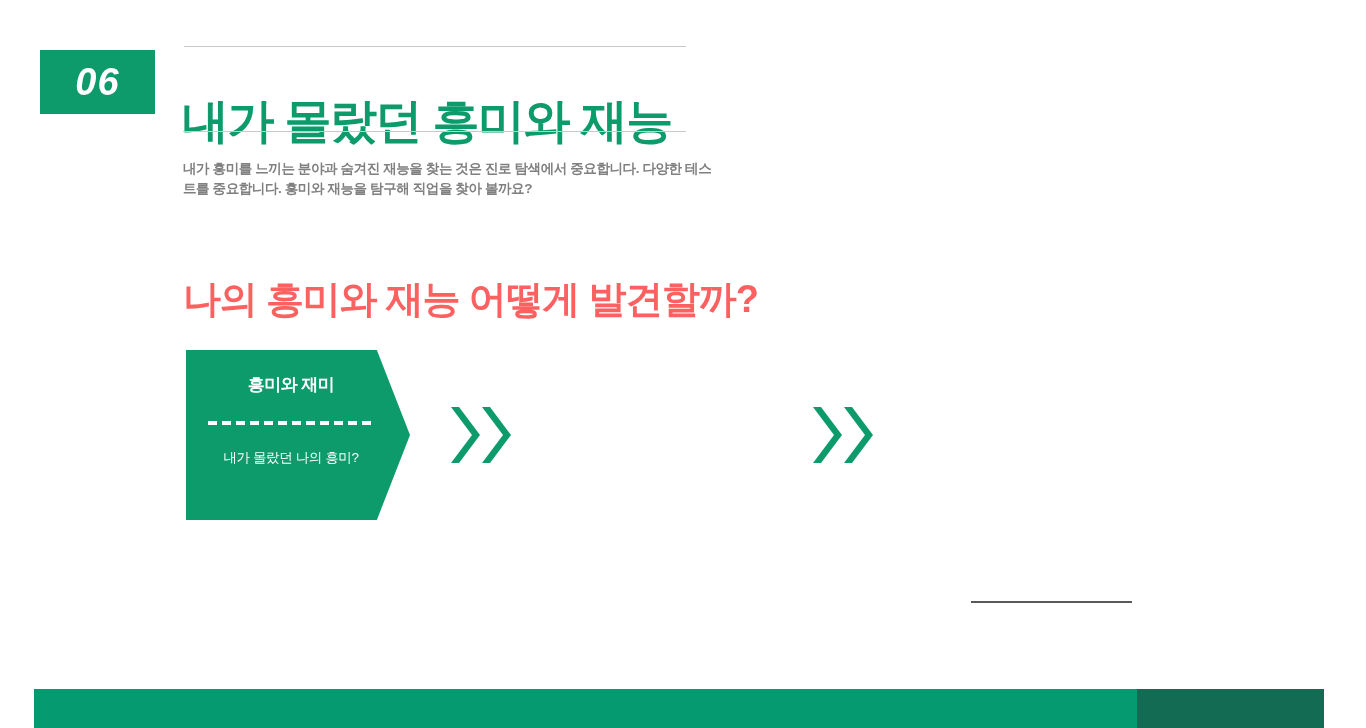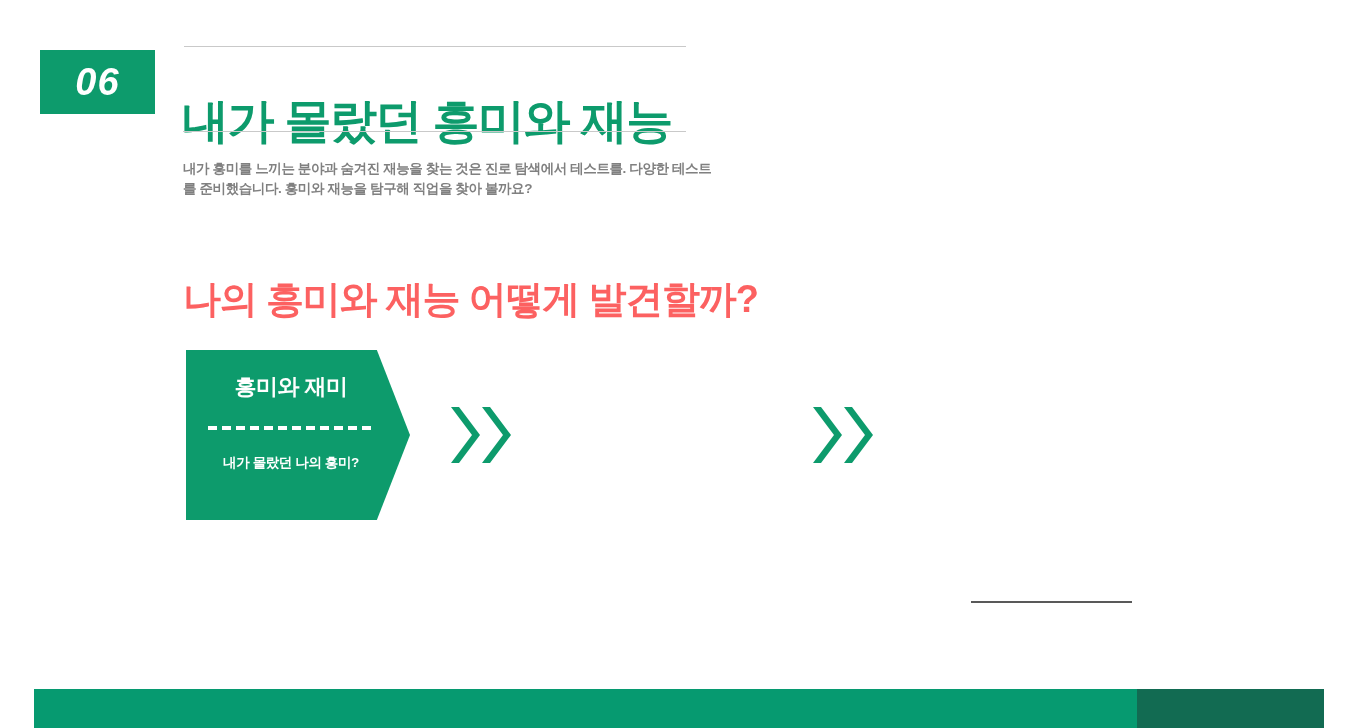--- a/index.html
+++ b/index.html
@@ -119,41 +119,41 @@
     box-sizing: border-box;
     padding-left: 22px;
     padding-top: 26px;
   }
   .flow-card-1 { left: 186px; }
   .flow-card-2 { left: 553px; }
   .flow-card-3 { left: 918px; }
 
   .flow-card-title {
     color: #ffffff;
-    font-size: 22px;
+    font-size: 17px;
     font-weight: bold;
     letter-spacing: -0.5px;
     line-height: 1;
     width: 166px;
     text-align: center;
   }
   .flow-card-divider {
     margin-top: 28px;
     width: 166px;
     height: 4px;
     background-image: repeating-linear-gradient(
         to right,
         #ffffff 0px, #ffffff 9px,
         rgba(255,255,255,0) 9px, rgba(255,255,255,0) 14px);
   }
   .flow-card-subtitle {
     margin-top: 26px;
     color: #ffffff;
     font-size: 13.5px;
-    font-weight: bold;
+    font-weight: normal;
     letter-spacing: -0.4px;
     line-height: 1;
     width: 166px;
     text-align: center;
   }
 
   .flow-chevron {
     position: absolute;
     top: 53px;
     width: 64px;
@@ -201,21 +201,21 @@
   <div class="section-badge">
     <span class="section-badge-number">06</span>
   </div>
 
   <div class="rule rule-top"></div>
 
   <h1 class="page-title">내가 몰랐던 흥미와 재능</h1>
 
   <div class="rule rule-bottom"></div>
 
-  <p class="page-description">내가 흥미를 느끼는 분야과 숨겨진 재능을 찾는 것은 진로 탐색에서 테스트를. 다양한 테스트를 준비했습니다. 흥미와 재능을 탐구해 직업을 찾아 볼까요?</p>
+  <p class="page-description">내가 흥미를 느끼는 분야과 숨겨진 재능을 찾는 것은 진로 탐색에서 중요합니다. 다양한 테스트를 중요합니다. 흥미와 재능을 탐구해 직업을 찾아 볼까요?</p>
 </div>
 
 <h2 class="question-heading">나의 흥미와 재능 어떻게 발견할까?</h2>
 
 <div class="flow">
 
   <div class="flow-card flow-card-1">
     <div class="flow-card-title">흥미와 재미</div>
     <div class="flow-card-divider"></div>
     <div class="flow-card-subtitle">내가 몰랐던 나의 흥미?</div>

